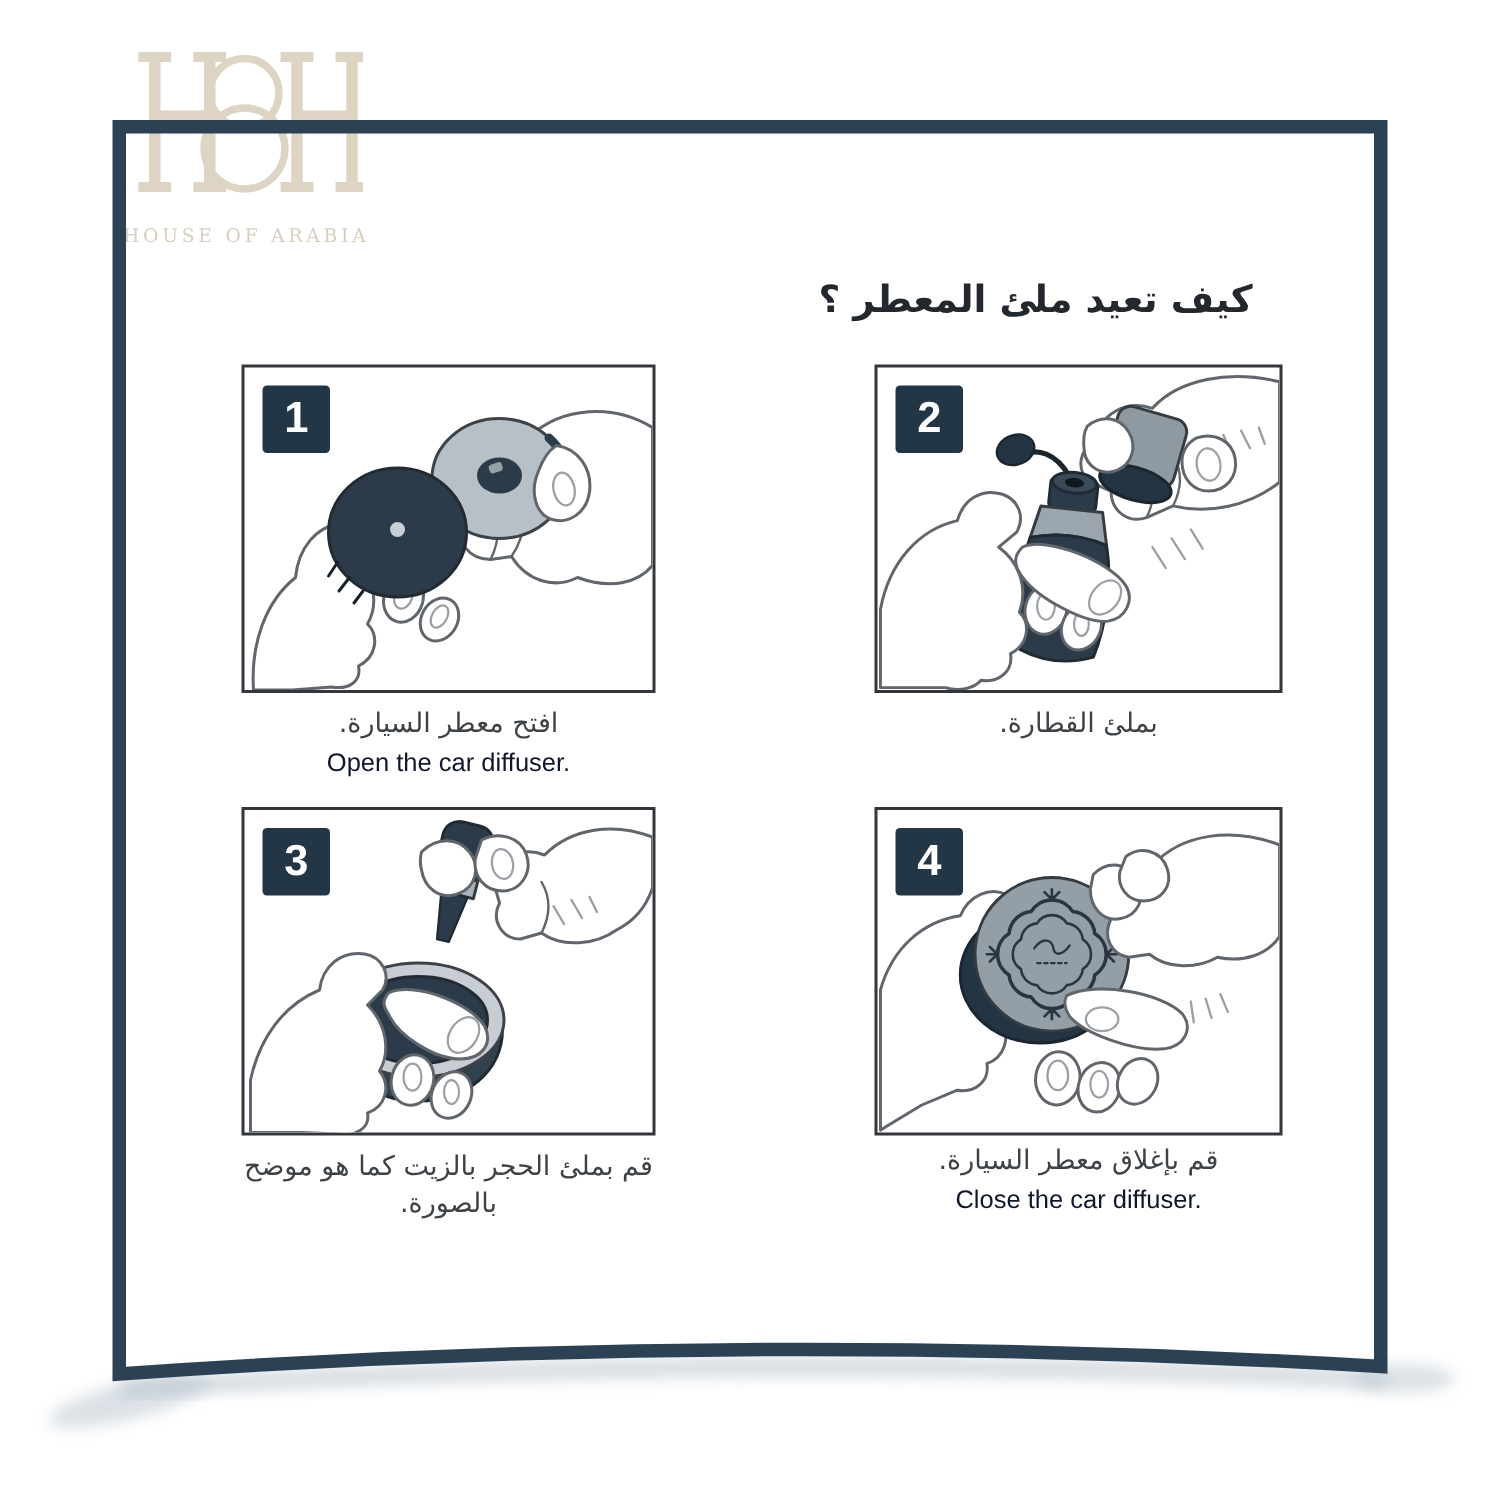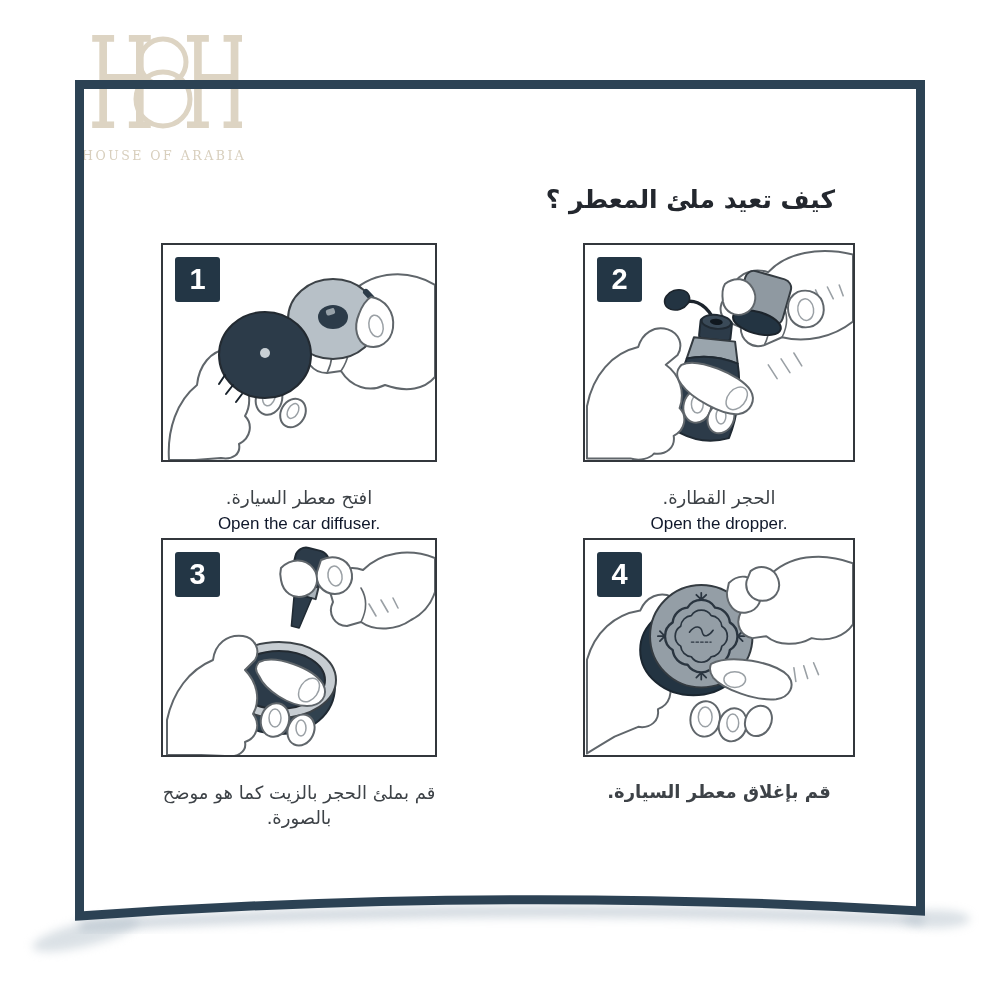--- a/index.html
+++ b/index.html
@@ -20,25 +20,25 @@
   .step{position:absolute;z-index:2;}
   .s1{left:161px;top:243px;width:276px;}
   .s2{left:583px;top:243px;width:272px;}
   .s3{left:161px;top:538px;width:276px;}
   .s4{left:583px;top:538px;width:272px;}
   .panel{position:relative;height:219px;border:2px solid #33373c;background:#fff;box-sizing:border-box;}
   .panel svg{display:block;width:100%;height:100%;}
   .badge{position:absolute;left:12px;top:12px;width:45px;height:45px;background:#233645;color:#fff;
          font-size:29px;font-weight:bold;display:flex;align-items:center;justify-content:center;
          border-radius:3px;z-index:3;}
-  .caption{margin-top:23px;text-align:center;}
+  .caption{margin-top:8px;text-align:center;}
   .caption-ar{direction:rtl;font-family:"DejaVu Sans",sans-serif;font-size:18px;color:#3d4247;line-height:25px;}
   .caption-en{font-size:17px;color:#0f172a;margin-top:3px;line-height:22px;}
   .s3 .caption-ar{margin-left:-16px;margin-right:-16px;}
-  .s4 .caption{margin-top:22px;font-weight:bold;}
+  .s4 .caption{margin-top:4px;}
 </style>
 </head>
 <body>
 
 <div class="stage">
 
   <div class="logo">
     <svg width="160" height="142" viewBox="0 0 160 142">
       <g fill="#ddd4c3" font-family="DejaVu Serif, serif" font-size="128" transform="scale(0.6,1)">
         <text x="10" y="118">H</text>
@@ -139,22 +139,21 @@
           <ellipse cx="138" cy="174" rx="13" ry="16" fill="#fff" stroke="#60666b" stroke-width="2" transform="rotate(25 138 174)"></ellipse>
           <ellipse cx="114" cy="160" rx="6" ry="9" fill="none" stroke="#9aa0a5" stroke-width="1.5"></ellipse>
           <ellipse cx="138" cy="172" rx="5" ry="8" fill="none" stroke="#9aa0a5" stroke-width="1.5"></ellipse>
           <path d="M98 120 C114 112 158 130 168 146 C174 156 168 168 156 170 C140 172 108 154 98 140 C92 132 92 126 98 120 Z" fill="#fff" stroke="#60666b" stroke-width="2"></path>
           <ellipse cx="154" cy="154" rx="9" ry="13" fill="none" stroke="#9aa0a5" stroke-width="1.5" transform="rotate(40 154 154)"></ellipse>
           <path d="M186 120 l9 14 M199 114 l9 14 M212 108 l8 13" stroke="#9aa0a5" stroke-width="1.6"></path>
         </g>
       </svg>
     </div>
     <div class="caption">
-      <div class="caption-ar">الحجر القطارة.</div>
-      <div class="caption-en">Open the dropper.</div>
+      <div class="caption-ar">بملئ القطارة.</div>
     </div>
   </div>
 
   <div class="step s3">
     <div class="panel">
       <div class="badge">3</div>
       <svg viewBox="0 0 272 215">
         <g stroke-linecap="round" stroke-linejoin="round">
 
           <path d="M272 18 C246 8 218 12 200 30 C184 24 168 32 166 48 L170 62 C164 74 172 86 184 86 L198 82 C212 92 234 90 248 80 C260 74 268 64 272 52 Z" fill="#fff" stroke="#60666b" stroke-width="2"></path>
@@ -227,16 +226,17 @@
           <path d="M146 42 C156 32 170 34 176 46 C182 58 176 70 164 72 C152 74 144 64 144 52 Z" fill="#fff" stroke="#60666b" stroke-width="2"></path>
           <path d="M168 30 C178 22 192 26 196 38 C200 50 192 60 180 60 C169 60 162 50 164 40 Z" fill="#fff" stroke="#60666b" stroke-width="2"></path>
           <path d="M128 124 C148 114 192 122 206 136 C214 146 208 158 194 160 C174 162 140 150 130 138 C126 132 126 128 128 124 Z" fill="#fff" stroke="#60666b" stroke-width="2"></path>
           <ellipse cx="152" cy="140" rx="11" ry="8" fill="none" stroke="#9aa0a5" stroke-width="1.5"></ellipse>
           <path d="M212 128 l2 14 M222 126 l4 13 M232 123 l5 12" stroke="#9aa0a5" stroke-width="1.6"></path>
         </g>
       </svg>
     </div>
     <div class="caption">
       <div class="caption-ar">قم بإغلاق معطر السيارة.</div>
+      <div class="caption-en">Close the car diffuser.</div>
     </div>
   </div>
 
 </div>
 
 </body></html>

